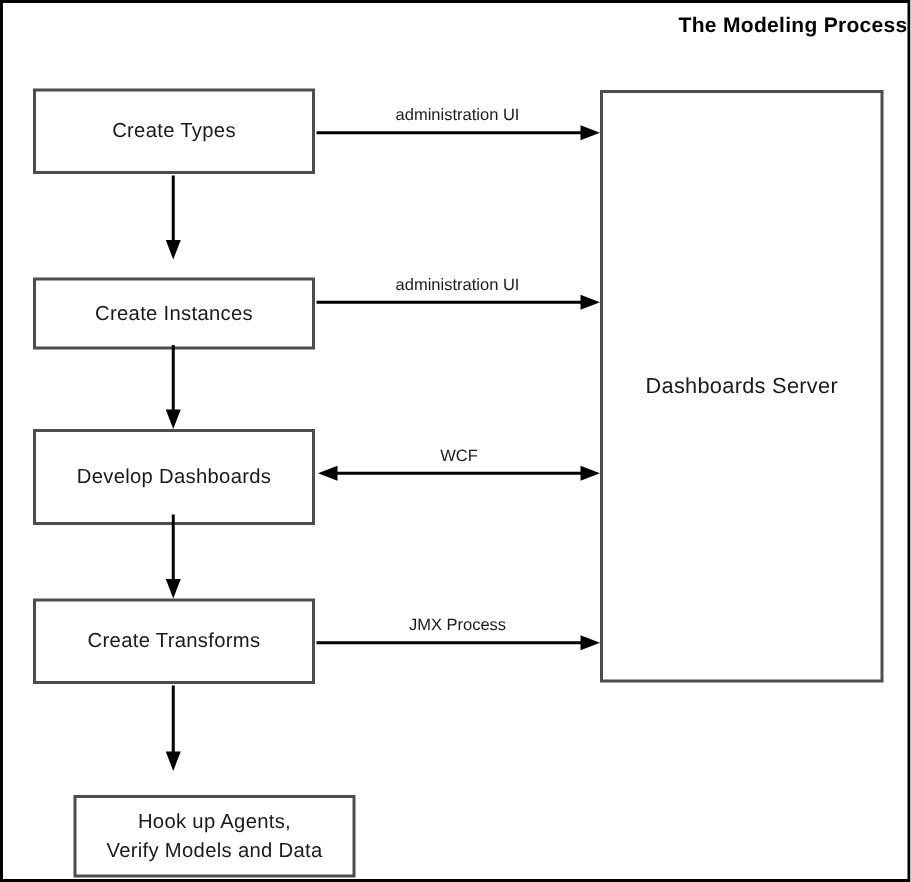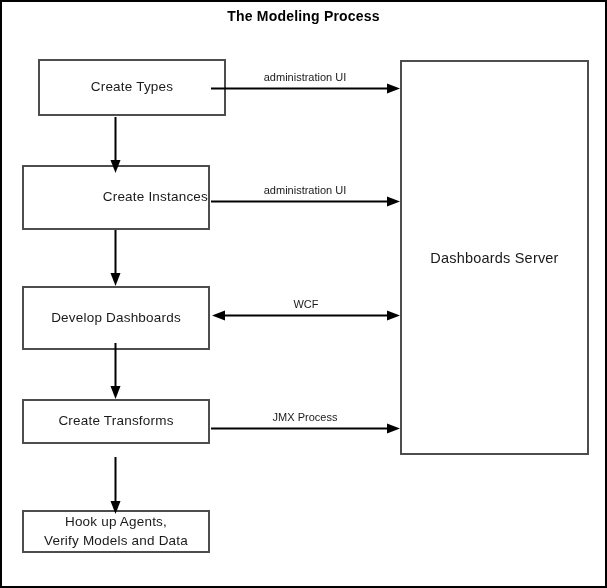--- a/index.html
+++ b/index.html
@@ -12,21 +12,21 @@
     background: #fff;
     font-family: "Liberation Sans", sans-serif;
     color: #1a1a1a;
     overflow: hidden;
   }
   .diagram-title {
     position: absolute;
     top: 6px;
     left: 0;
     width: 100%;
-    text-align: center;
+    text-align: right;
     font-size: 14px;
     font-weight: bold;
     color: #000;
     letter-spacing: 0.2px;
   }
   .step-box {
     position: absolute;
     left: 20px;
     width: 188px;
     box-sizing: border-box;
@@ -34,25 +34,25 @@
     background: #fff;
     display: flex;
     align-items: center;
     justify-content: center;
     text-align: center;
     font-size: 13.5px;
     letter-spacing: 0.2px;
     white-space: pre-line;
     line-height: 1.35;
   }
-  .step-1 { top: 57px;  height: 57px; margin-left: 16px; }
-  .step-2 { top: 163px; height: 65px; justify-content: flex-end; }
+  .step-1 { top: 57px;  height: 57px; }
+  .step-2 { top: 183px; height: 48px; }
   .step-3 { top: 284px; height: 64px; }
-  .step-4 { top: 397px; height: 45px; text-align: center; }
-  .step-5 { top: 508px; height: 43px; }
+  .step-4 { top: 397px; height: 57px; text-align: center; }
+  .step-5 { top: 528px; height: 55px; margin-left: 27px; }
   .server-box {
     position: absolute;
     left: 398px;
     top: 58px;
     width: 189px;
     height: 395px;
     box-sizing: border-box;
     border: 2px solid #4d4d4d;
     background: #fff;
     display: flex;

